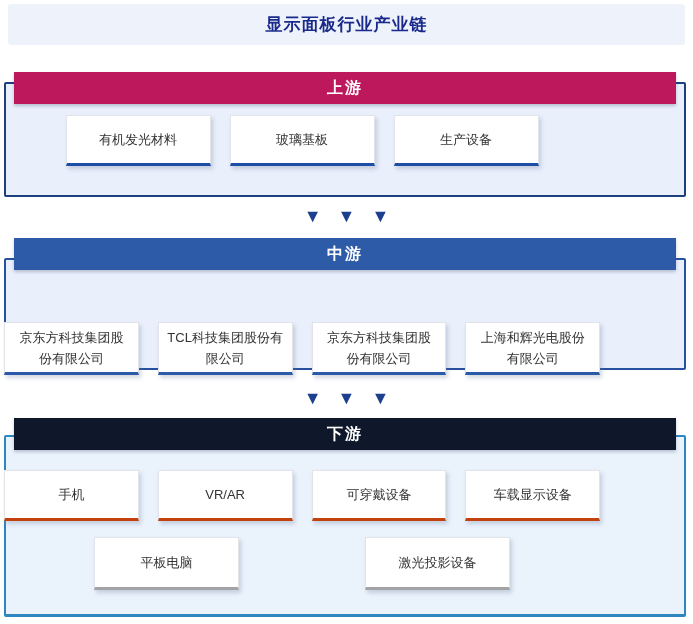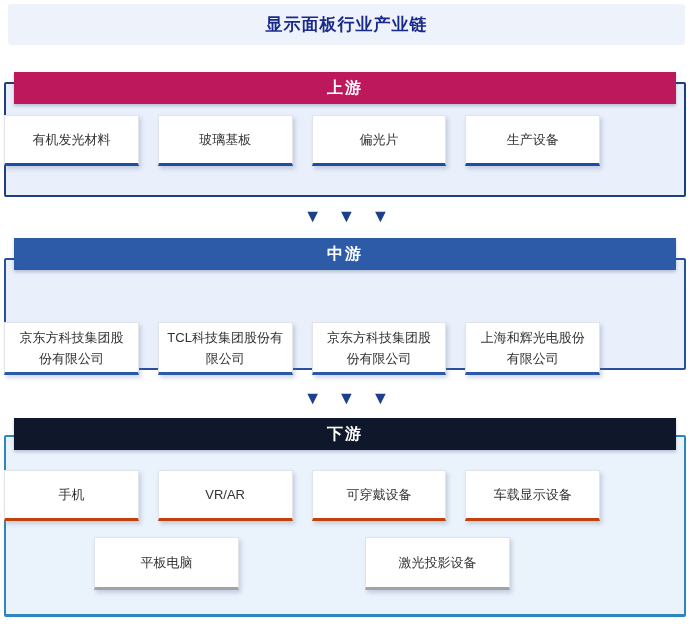--- a/index.html
+++ b/index.html
@@ -74,21 +74,20 @@
 
 <div id="page">
 
   <div class="title-bar">显示面板行业产业链</div>
 
   <div class="sec-box box-up"></div>
   <div class="sec-header hdr-up">上游</div>
   <div class="cards row-up">
     <div class="card">有机发光材料</div>
     <div class="card">玻璃基板</div>
-    <div class="card">偏光片</div>
     <div class="card">生产设备</div>
   </div>
 
   <div class="arrows arrows-1">
     <span>▼</span><span>▼</span><span>▼</span>
   </div>
 
   <div class="sec-box box-mid"></div>
   <div class="sec-header hdr-mid">中游</div>
   <div class="cards row-mid">

